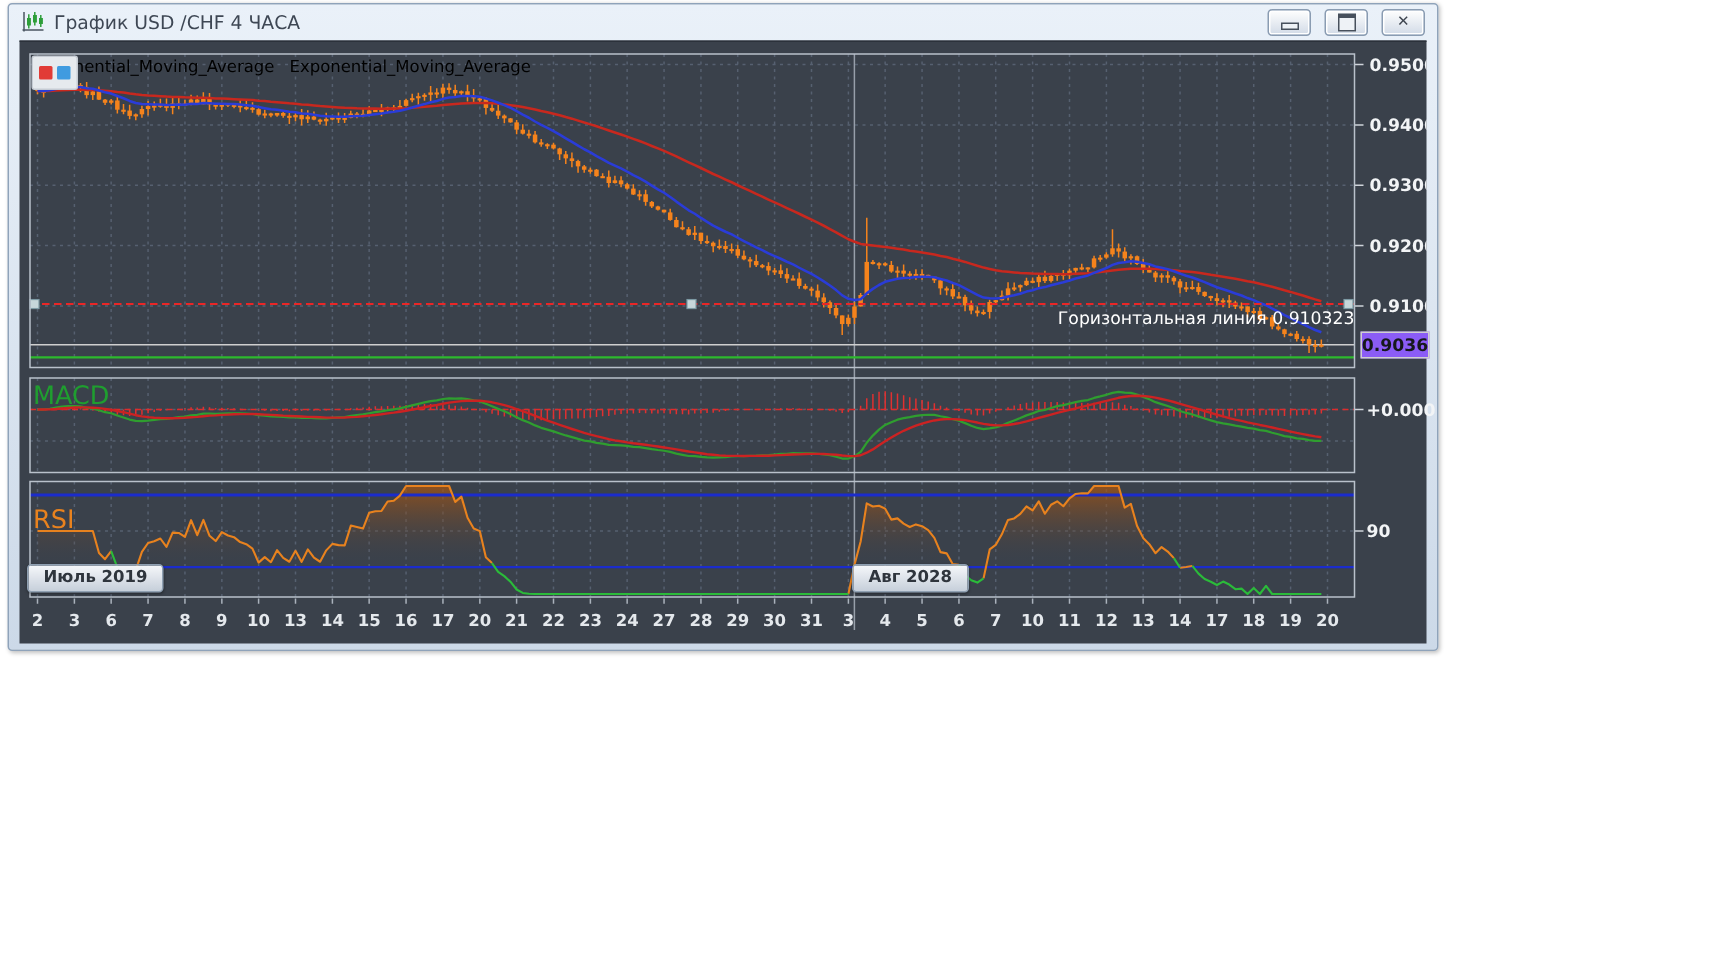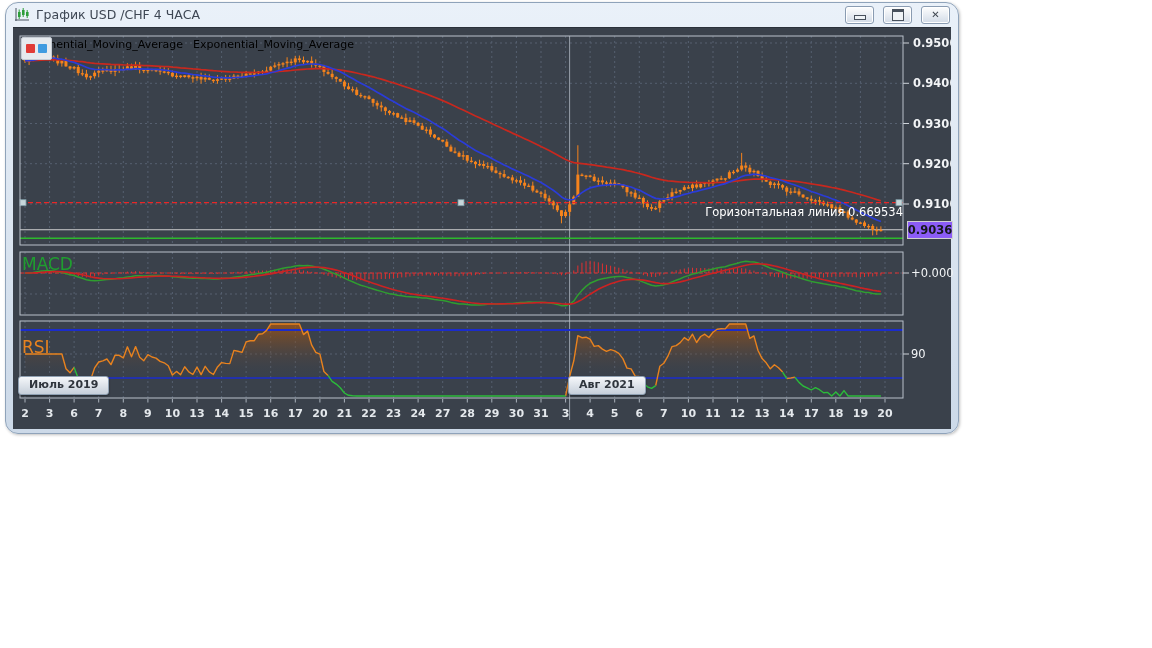--- a/index.html
+++ b/index.html
@@ -1,20 +1,20 @@
 <!DOCTYPE html>
 <html><head>
 <meta charset="utf-8">
 <style>
   html,body{margin:0;padding:0;}
   body{width:1152px;height:648px;background:#ffffff;position:relative;
        font-family:"DejaVu Sans","Liberation Sans",sans-serif;overflow:hidden;}
   .window{position:absolute;left:5px;top:2px;width:952px;height:430px;
           background:linear-gradient(#eaf1f9,#ccd9e8);
-          border:1px solid #8fa3ba;border-radius:13px;box-shadow:1px 1px 3px rgba(0,0,0,.25);}
+          border:1px solid #8fa3ba;border-radius:3px;box-shadow:1px 1px 3px rgba(0,0,0,.25);}
   .titlebar{height:23px;display:flex;align-items:center;gap:6px;padding:0 8px;}
   .title{font-size:12.5px;color:#3e4754;}
   .winbtns{margin-left:auto;display:flex;gap:9px;}
   .winbtn{width:27px;height:16px;border:1px solid #8a9cb2;border-radius:3px;
           background:linear-gradient(#fefefe,#d2dbe7);display:flex;align-items:center;
           justify-content:center;color:#3f4650;box-shadow:inset 0 0 0 1px #ffffff;}
   .gl-min{width:10px;height:3px;background:#eef2f6;border:1px solid #47505c;margin-top:6px;}
   .gl-max{width:10px;height:8px;background:#eef2f6;border:1px solid #47505c;border-top:3px solid #47505c;}
   .gl-close{font-size:10px;font-weight:bold;line-height:1;}
   .client{position:absolute;left:7px;top:24px;width:938px;height:401px;
@@ -24,21 +24,21 @@
   .chip{left:8px;top:9px;width:29px;height:21px;background:#e6eaee;border:1px solid #c6ccd4;
         border-radius:2px;display:flex;align-items:center;justify-content:center;gap:3px;}
   .sq{width:9px;height:9px;border-radius:1px;}
   .legend{top:10px;font-size:11px;letter-spacing:0;}
   .panel-label{font-size:17px;}
   .month{top:348px;height:16px;padding:1px 10px 0;background:linear-gradient(#f5f7fa,#c6cfda);
          border:1px solid #8fa0b2;border-radius:3px;font-size:11px;font-weight:bold;color:#2f353d;
          box-shadow:0 1px 2px rgba(0,0,0,.35);}
   .pricebox{left:894px;top:193px;width:44px;height:16px;background:#8b5cf6;border:1px solid #cfcfcf;
             color:#16181c;font-size:11.5px;font-weight:600;display:flex;align-items:center;justify-content:center;}
-  .axis-extra{left:898px;color:#f2f4f6;font-size:11.5px;font-weight:400;}
+  .axis-extra{left:898px;color:#f2f4f6;font-size:11.5px;font-weight:700;}
   .hline-note{right:48px;top:177px;color:#ffffff;font-size:11.5px;}
   
   .grid{stroke:#566070;stroke-width:1;stroke-dasharray:2 3;}
   .pborder{stroke:#b9c1cb;stroke-width:1;fill:none;}
   .axis-t{fill:#f2f4f6;font-size:11.5px;font-weight:600;font-family:"DejaVu Sans",sans-serif;}
   .date-t{fill:#e4e8ec;font-size:11px;font-weight:bold;font-family:"DejaVu Sans",sans-serif;}
 </style>
 </head>
 <body>
 
@@ -948,21 +948,21 @@
     <div class="ov legend" style="left:9px;">Exponential_Moving_Average</div>
     <div class="ov legend" style="left:180px;">Exponential_Moving_Average</div>
     <div class="ov chip">
       <span class="sq" style="background:#e13b36"></span>
       <span class="sq" style="background:#3f9be0"></span>
     </div>
 
     <div class="ov panel-label" style="left:9px;top:226px;color:#1f9e2f">MACD</div>
     <div class="ov panel-label" style="left:9px;top:309px;color:#e8821e">RSI</div>
 
-    <div class="ov hline-note">Горизонтальная линия 0.669534</div>
+    <div class="ov hline-note">Горизонтальная линия 0.910323</div>
     <div class="ov pricebox">0.9036</div>
     <div class="ov axis-extra" style="top:238px">+0.000</div>
     <div class="ov axis-extra" style="top:319px">90</div>
 
     <div class="ov month" style="left:5px">Июль 2019</div>
-    <div class="ov month" style="left:555px">Авг 2021</div>
+    <div class="ov month" style="left:555px">Авг 2028</div>
   </div>
 </div>
 
 </body></html>

